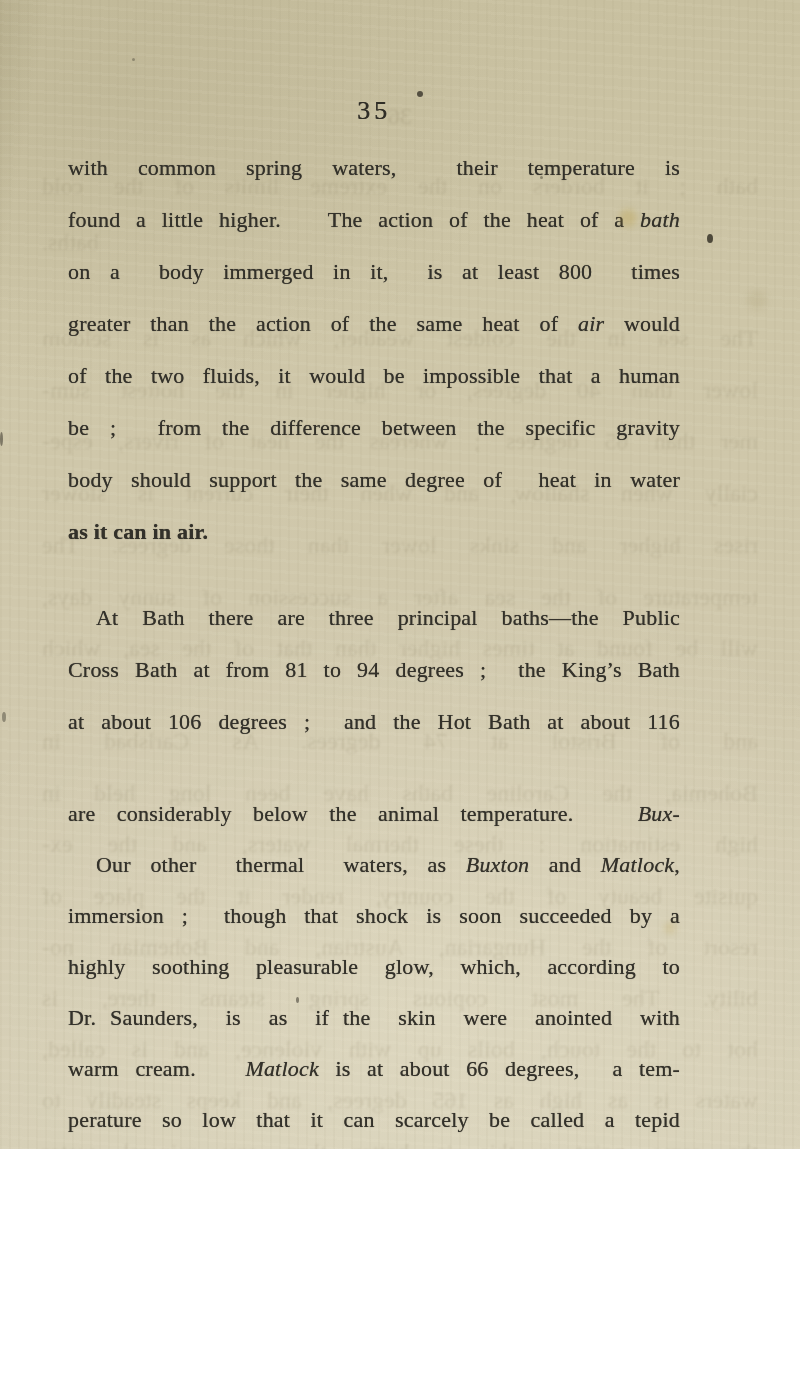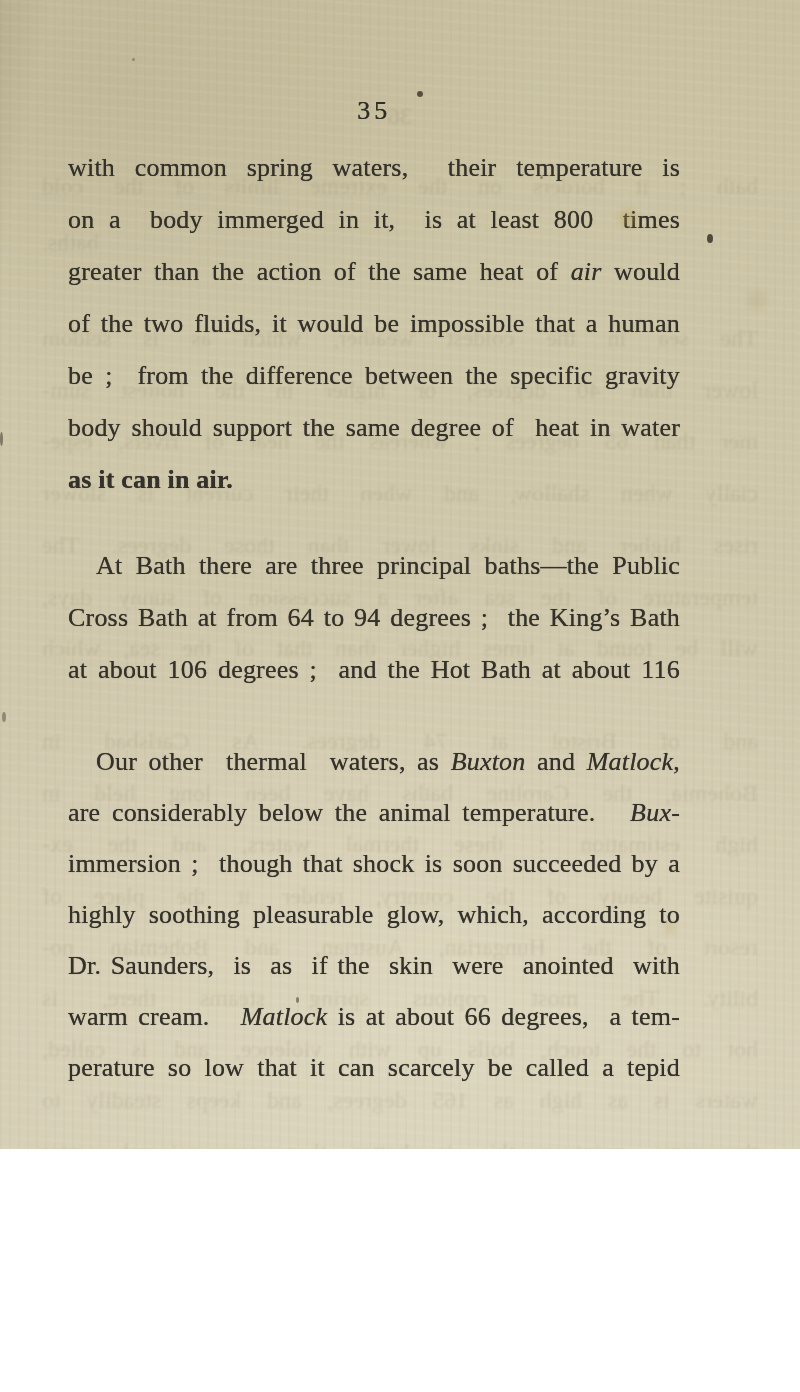--- a/index.html
+++ b/index.html
@@ -22,21 +22,21 @@
       repeating-linear-gradient(90deg, rgba(120,110,75,0.045) 0 2px, rgba(0,0,0,0) 2px 9px),
       repeating-linear-gradient(184deg, rgba(255,250,230,0.05) 0 3px, rgba(0,0,0,0) 3px 11px);
   }
   .pagenum{
     position:absolute;left:68px;top:96px;width:612px;height:30px;
     text-align:center;font-size:26px;letter-spacing:4px;
     color:#2f2d26;text-shadow:0.6px 0 0 rgba(47,45,38,0.85);
   }
   .textblock{
     position:absolute;left:68px;top:142px;width:612px;
-    font-size:26px;color:#33312a;letter-spacing:0.2px;
+    font-size:22px;color:#33312a;letter-spacing:0.2px;
     text-shadow:0 0 0.7px rgba(48,46,39,0.85);
   }
   .para{margin:0;}
   .line{
     height:52px;line-height:52px;
     text-align:justify;text-align-last:justify;
     white-space:pre-wrap;
   }
   .para.tight .line{height:51px;line-height:51px;}
   .line.noj{text-align-last:left;font-weight:bold;}
@@ -79,35 +79,36 @@
       <div class="ghost" style="top: 983px;">bility.  The most copious spring steams there, is</div>
       <div class="ghost" style="top: 1034px;">hot to the touch, boils up with violence, and is called,</div>
       <div class="ghost" style="top: 1085px;">waters is as high as 165 degrees, and keeps steadily to</div>
       <div class="ghost" style="top: 1137px;">the same point ; this is hotter than any mineral water</div>
       <div class="ghost right" style="top: 1188px;">used medicinally.</div>
     </div>
   <div class="pagenum">35</div>
   <div class="textblock" id="textblock">
       <div class="para">
         <div class="line"><span>with common spring waters,  their temperature is</span></div>
+        <div class="line"><span>found a little higher.   The action of the heat of a </span><span class="it">bath</span></div>
         <div class="line"><span>on a  body immerged in it,  is at least 800  times</span></div>
         <div class="line"><span>greater than the action of the same heat of </span><span class="it">air</span><span> would</span></div>
         <div class="line"><span>of the two fluids, it would be impossible that a human</span></div>
         <div class="line"><span>be ;  from the difference between the specific gravity</span></div>
         <div class="line"><span>body should support the same degree of  heat in water</span></div>
         <div class="line noj"><span>as it can in air.</span></div>
       </div>
       <div class="para" style="margin-top: 34px;">
         <div class="line ind"><span>At Bath there are three principal baths—the Public</span></div>
-        <div class="line"><span>Cross Bath at from 64 to 94 degrees ;  the King’s Bath</span></div>
+        <div class="line"><span>Cross Bath at from 81 to 94 degrees ;  the King’s Bath</span></div>
         <div class="line"><span>at about 106 degrees ;  and the Hot Bath at about 116</span></div>
       </div>
       <div class="para tight" style="margin-top: 40px;">
+        <div class="line"><span>are considerably below the animal temperature.   </span><span class="it">Bux-</span></div>
         <div class="line ind"><span>Our other  thermal  waters, as </span><span class="it">Buxton</span><span> and </span><span class="it">Matlock</span><span>,</span></div>
-        <div class="line"><span>are considerably below the animal temperature.   </span><span class="it">Bux-</span></div>
         <div class="line"><span>immersion ;  though that shock is soon succeeded by a</span></div>
         <div class="line"><span>highly soothing pleasurable glow, which, according to</span></div>
         <div class="line"><span>Dr. Saunders,  is  as  if the  skin  were  anointed  with</span></div>
         <div class="line"><span>warm cream.   </span><span class="it">Matlock</span><span> is at about 66 degrees,  a tem-</span></div>
         <div class="line"><span>perature so low that it can scarcely be called a tepid</span></div>
       </div>
     </div>
   <div id="artifacts">
       <div class="speck" style="left: 417px; top: 91px; width: 6px; height: 6px; opacity: 0.75;"></div>
       <div class="speck" style="left: 707px; top: 234px; width: 6px; height: 9px; opacity: 0.8;"></div>

